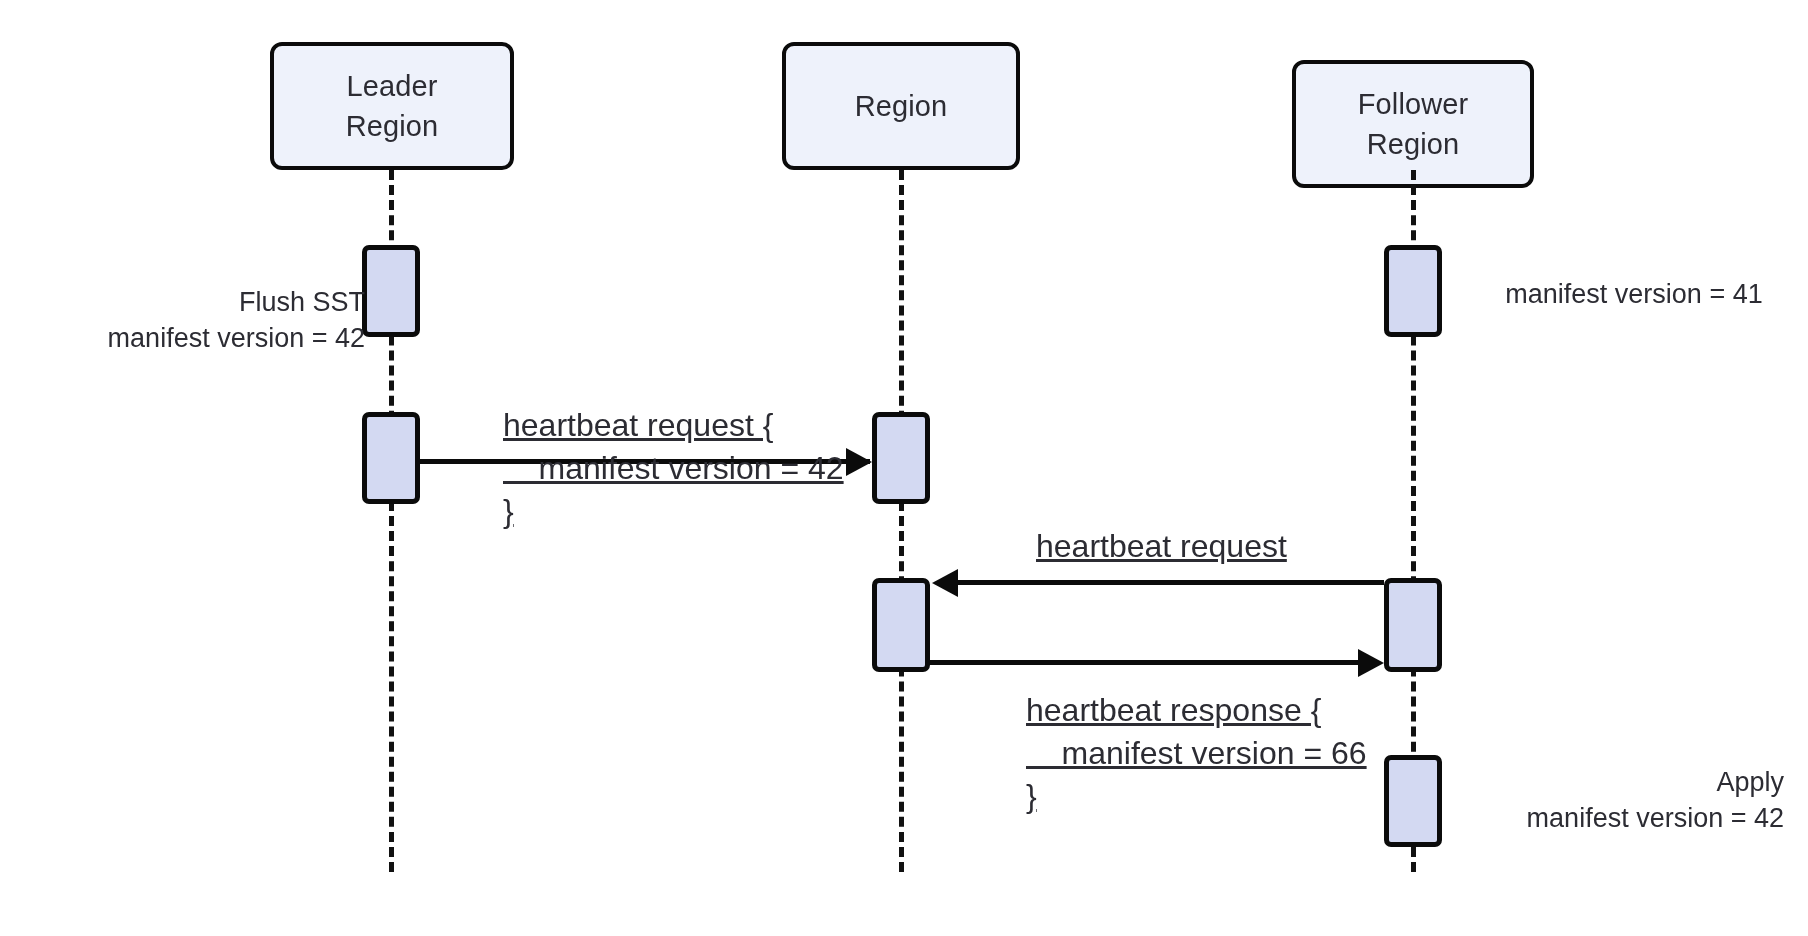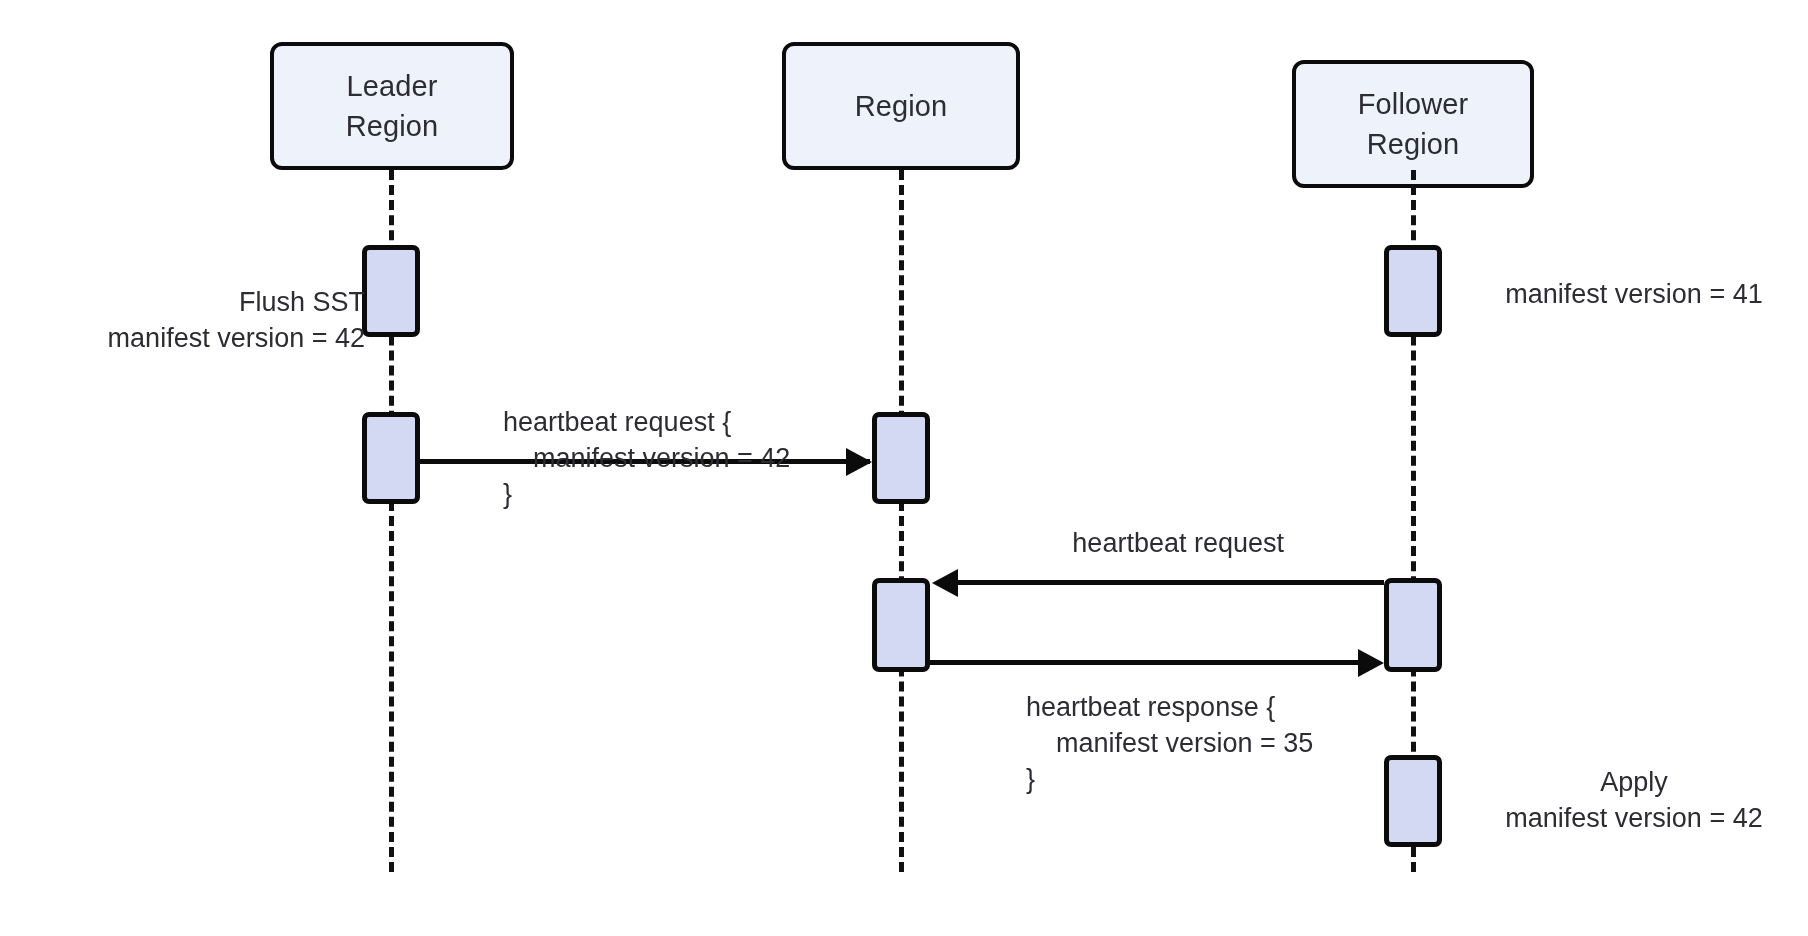--- a/index.html
+++ b/index.html
@@ -77,25 +77,26 @@
   
   .note {
     position: absolute;
     font-size: 27px;
     line-height: 1.32;
     color: #2c2c33;
     white-space: pre;
   }
   .msg-label {
     position: absolute;
-    font-size: 27px;
+    font-size: 32px;
     line-height: 1.34;
     color: #2c2c33;
     white-space: pre;
     background: transparent;
+    text-decoration: underline;
   }
   .msg-label.centered { text-align: right; }
 </style>
 </head>
 <body>
 
 <div id="diagram">
 
   <div class="participant" style="left:270px; top:42px; width:244px; height:128px;">
     <span class="plabel">Leader
@@ -137,24 +138,24 @@
     manifest version = 42
 }</div>
 
   <div class="msg-line" style="left:950px; top:580px; width:434px;"></div>
   <div class="arrow-head left" style="left:932px; top:569px;"></div>
   <div class="msg-label centered" style="left:1036px; top:525px; width:248px;">heartbeat request</div>
 
   <div class="msg-line" style="left:930px; top:660px; width:436px;"></div>
   <div class="arrow-head right" style="left:1358px; top:649px;"></div>
   <div class="msg-label" style="left:1026px; top:689px; width:350px;">heartbeat response {
-    manifest version = 35
+    manifest version = 66
 }</div>
 
   <div class="note" style="left:45px; top:261px; width:320px; text-align:right;margin-top:24px;">Flush SST
 manifest version = 42</div>
 
   <div class="note" style="left:1484px; top:277px; width:300px; text-align:center;">manifest version = 41</div>
 
-  <div class="note" style="left:1484px; top:765px; width:300px; text-align:center;">Apply
+  <div class="note" style="left:1484px; top:765px; width:300px; text-align:right;">Apply
 manifest version = 42</div>
 
 </div>
 
 </body></html>

